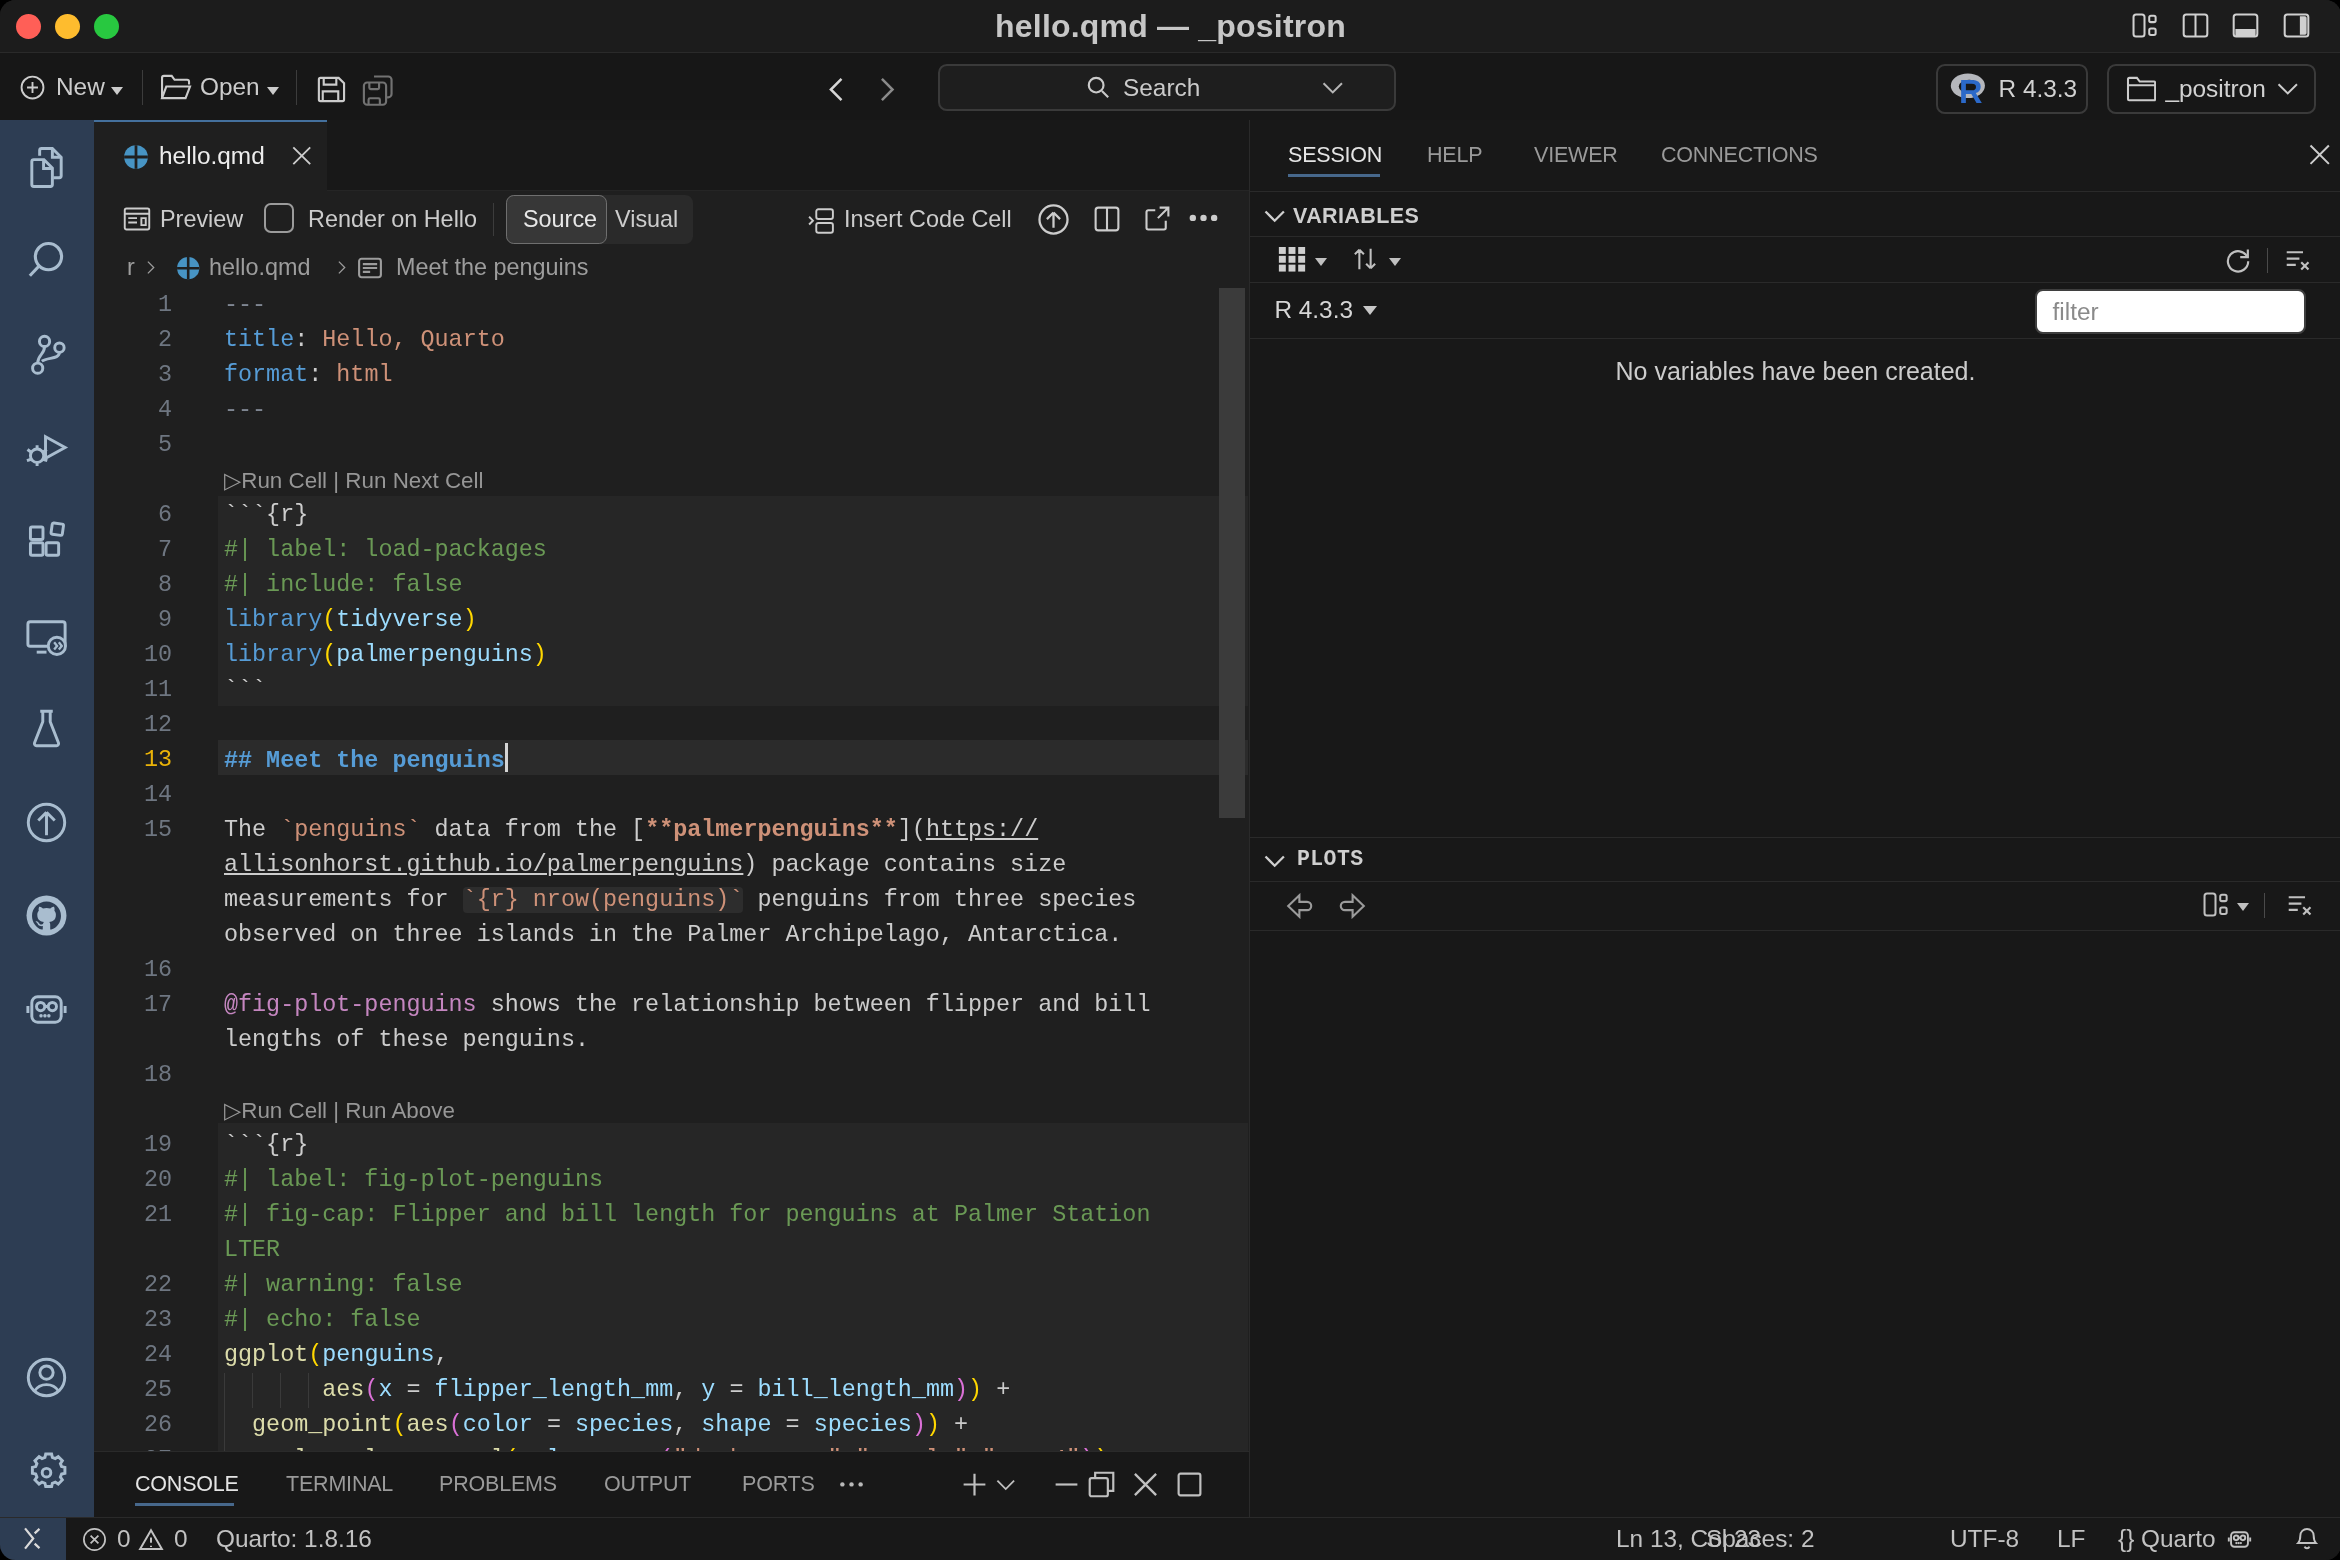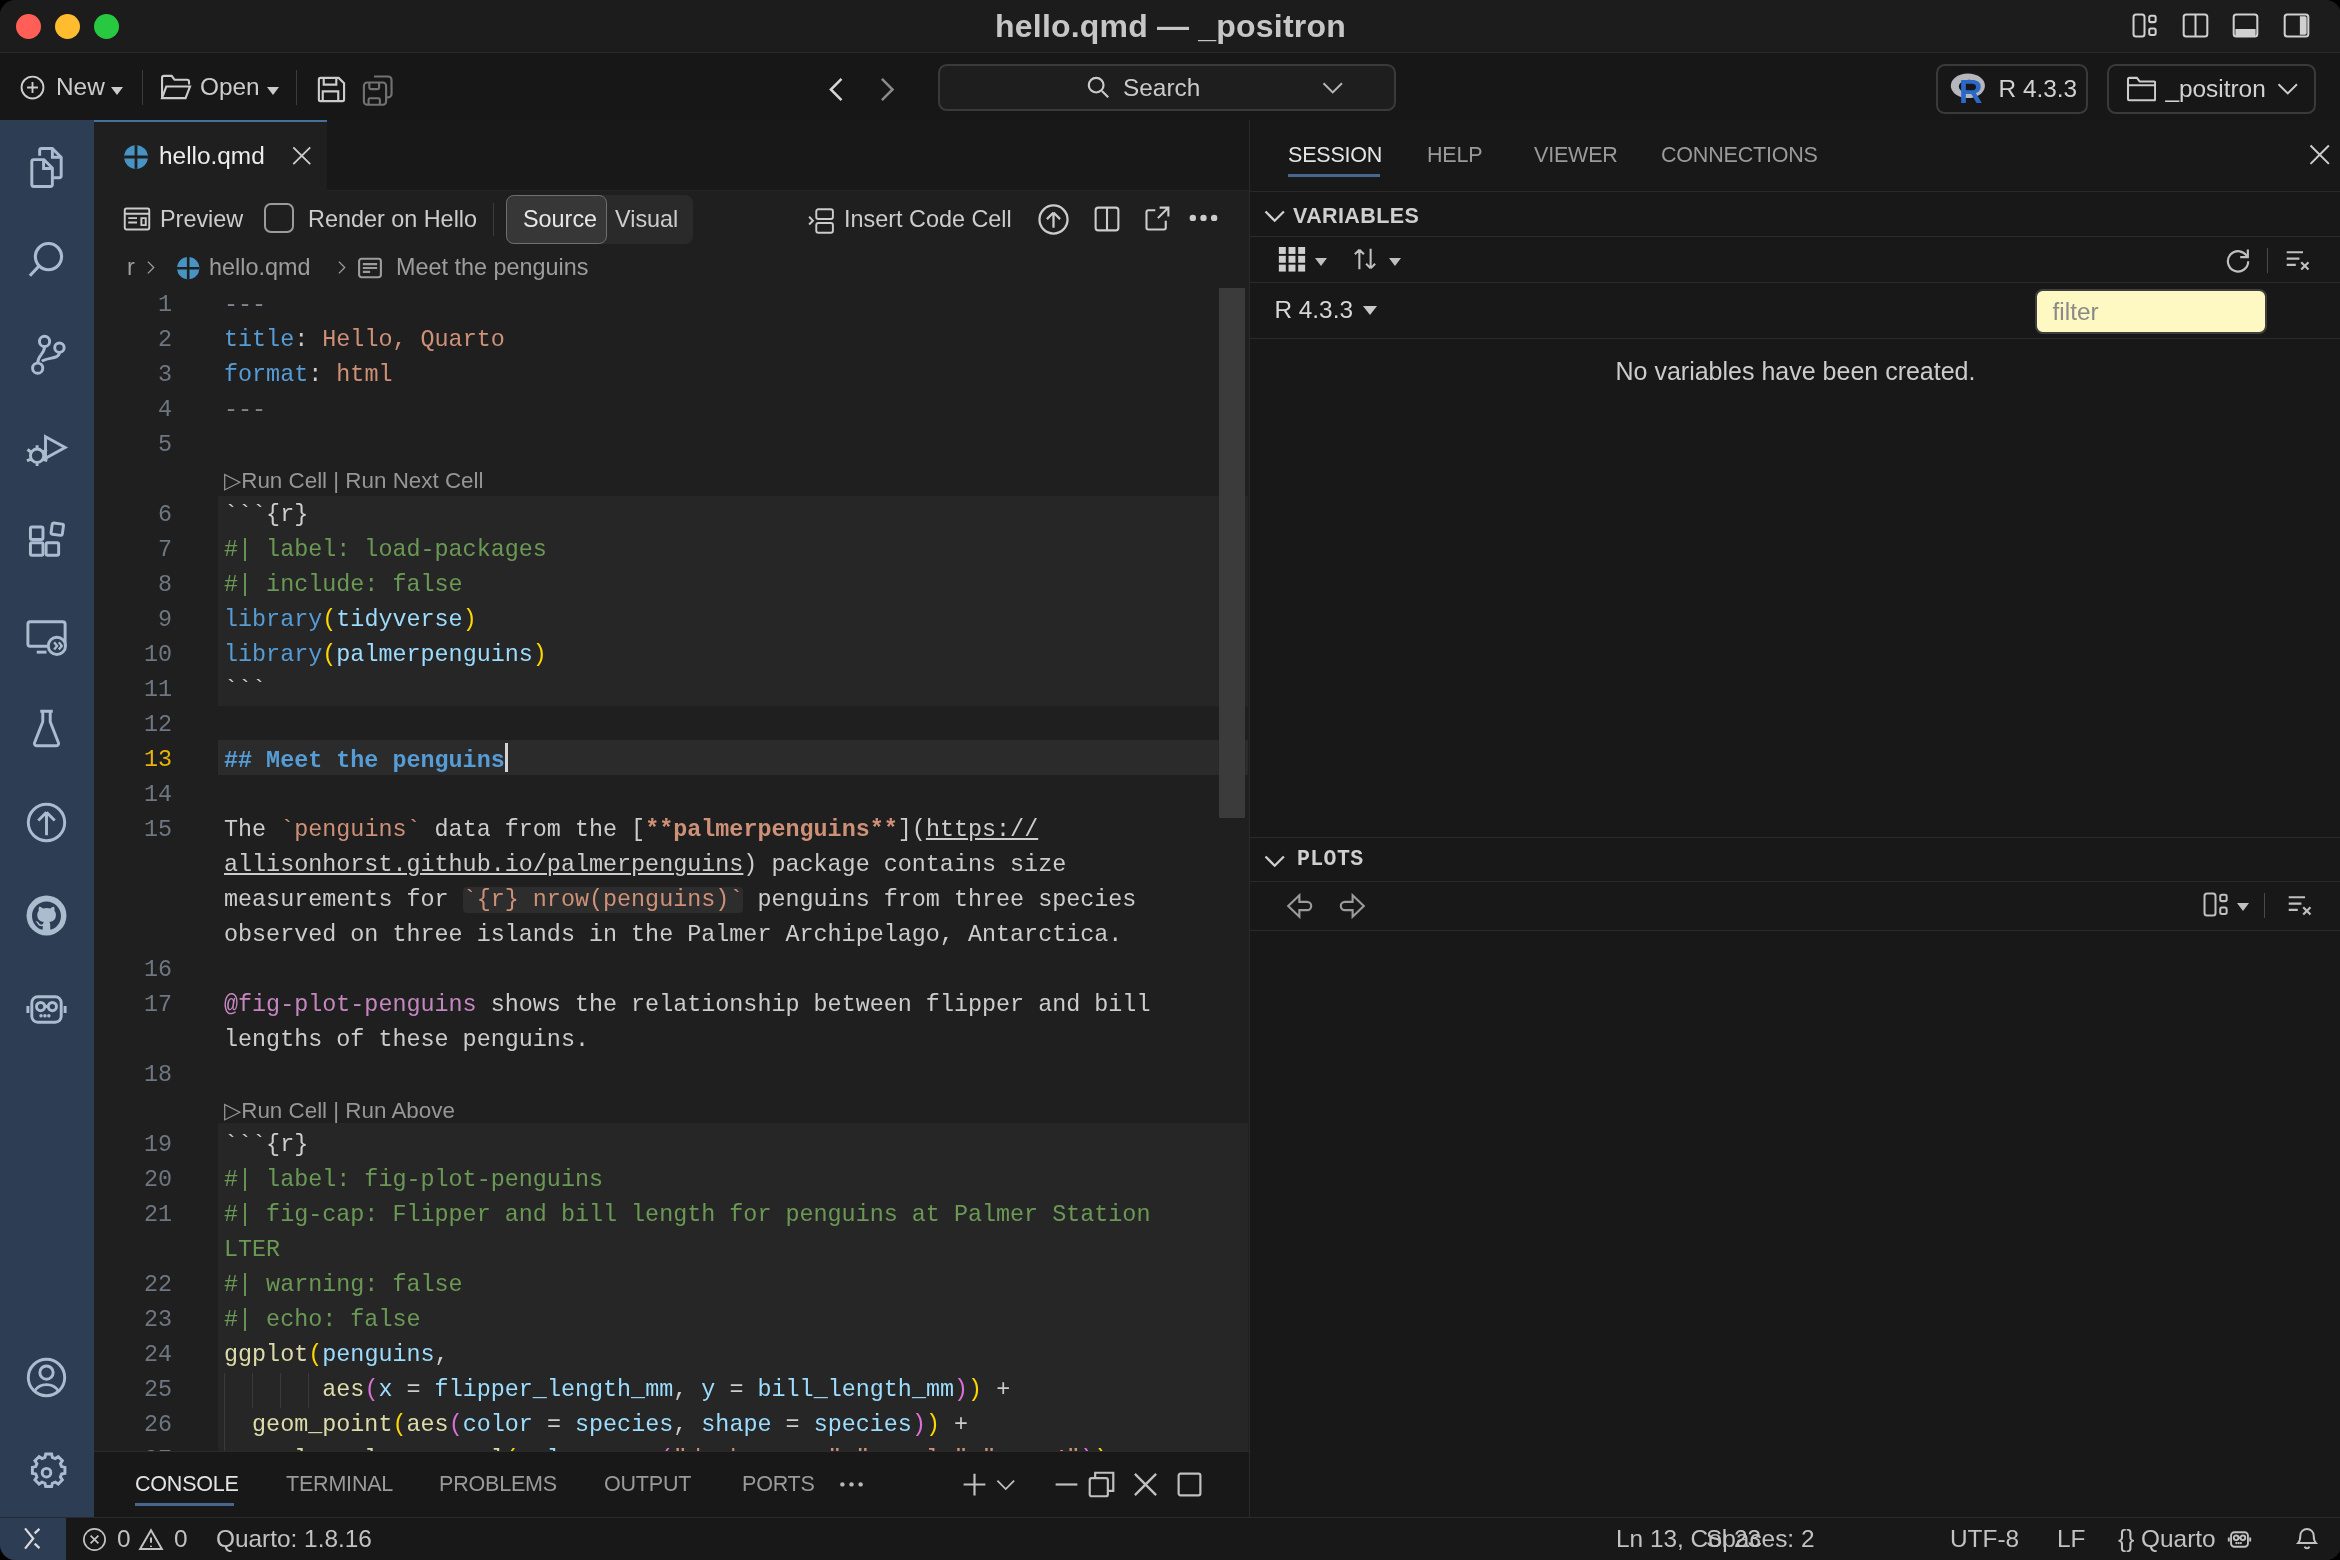--- a/index.html
+++ b/index.html
@@ -350,21 +350,21 @@
           <path d="M13.4 6.7A5.6 5.6 0 1 0 13.9 9"></path>
           <path d="M13.7 2.5v4.2H9.5"></path>
         </svg>
     <div class="abs" style="left:1017px;top:128px;width:1px;height:25px;background:#4a4a4a;"></div>
     <svg class="abs" style="left:1034px;top:125px;" width="29" height="29" viewBox="0 0 16 16" fill="none" stroke="#c0c0c0" stroke-width="1.2">
           <path d="M1.5 4h9M1.5 7.5h7M1.5 11h5M9.5 9.5l4 4M13.5 9.5l-4 4"></path>
         </svg>
     <div class="pline" style="top:162px;"></div>
     <div class="abs" style="left:24.4px;top:162px;height:56px;line-height:56px;font-size:24.4px;color:#d6d6d6;">R 4.3.3</div>
     <div class="abs" style="left:113px;top:186px;width:0;height:0;border-left:7.8px solid transparent;border-right:7.8px solid transparent;border-top:9.8px solid #c8c8c8;"></div>
-    <div class="abs" style="left:785px;top:169px;width:232px;height:45px;background:#fef9c3;border:2px solid #3f3f3f;border-radius:7.8px;box-sizing:border-box;">
+    <div class="abs" style="left:785px;top:169px;width:271px;height:45px;background:#ffffff;border:2px solid #3f3f3f;border-radius:7.8px;box-sizing:border-box;">
       <div style="margin-left:15.6px;line-height:41px;font-size:24.4px;color:#8a8a8a;">filter</div>
     </div>
     <div class="pline" style="top:218px;"></div>
     <div class="abs" style="left:0;top:237px;width:1091px;text-align:center;font-size:25px;color:#cccccc;">No variables have been created.</div>
     <div class="pline" style="top:717px;"></div>
     <svg class="abs" style="left:12.7px;top:729px;" width="23.4" height="23.4" viewBox="0 0 14 14" fill="none" stroke="#cfcfcf" stroke-width="1.4">
           <path d="M1.5 4.5 7 10l5.5-5.5"></path>
         </svg>
     <div class="abs phdr" style="left:47px;top:727px;font-family:Liberation Mono, monospace;">PLOTS</div>
     <div class="pline" style="top:761px;"></div>

